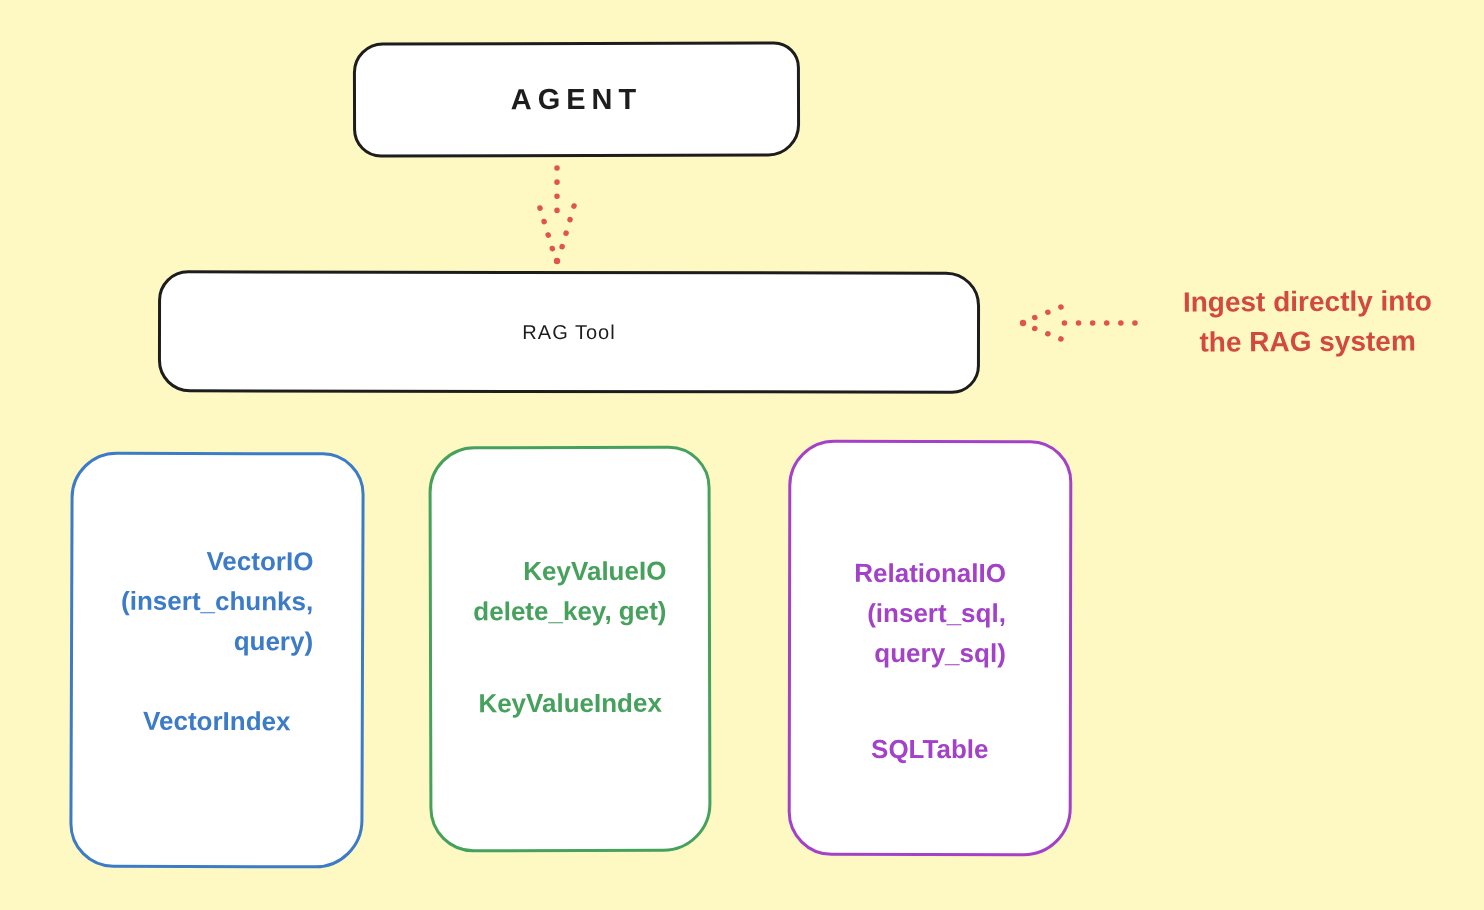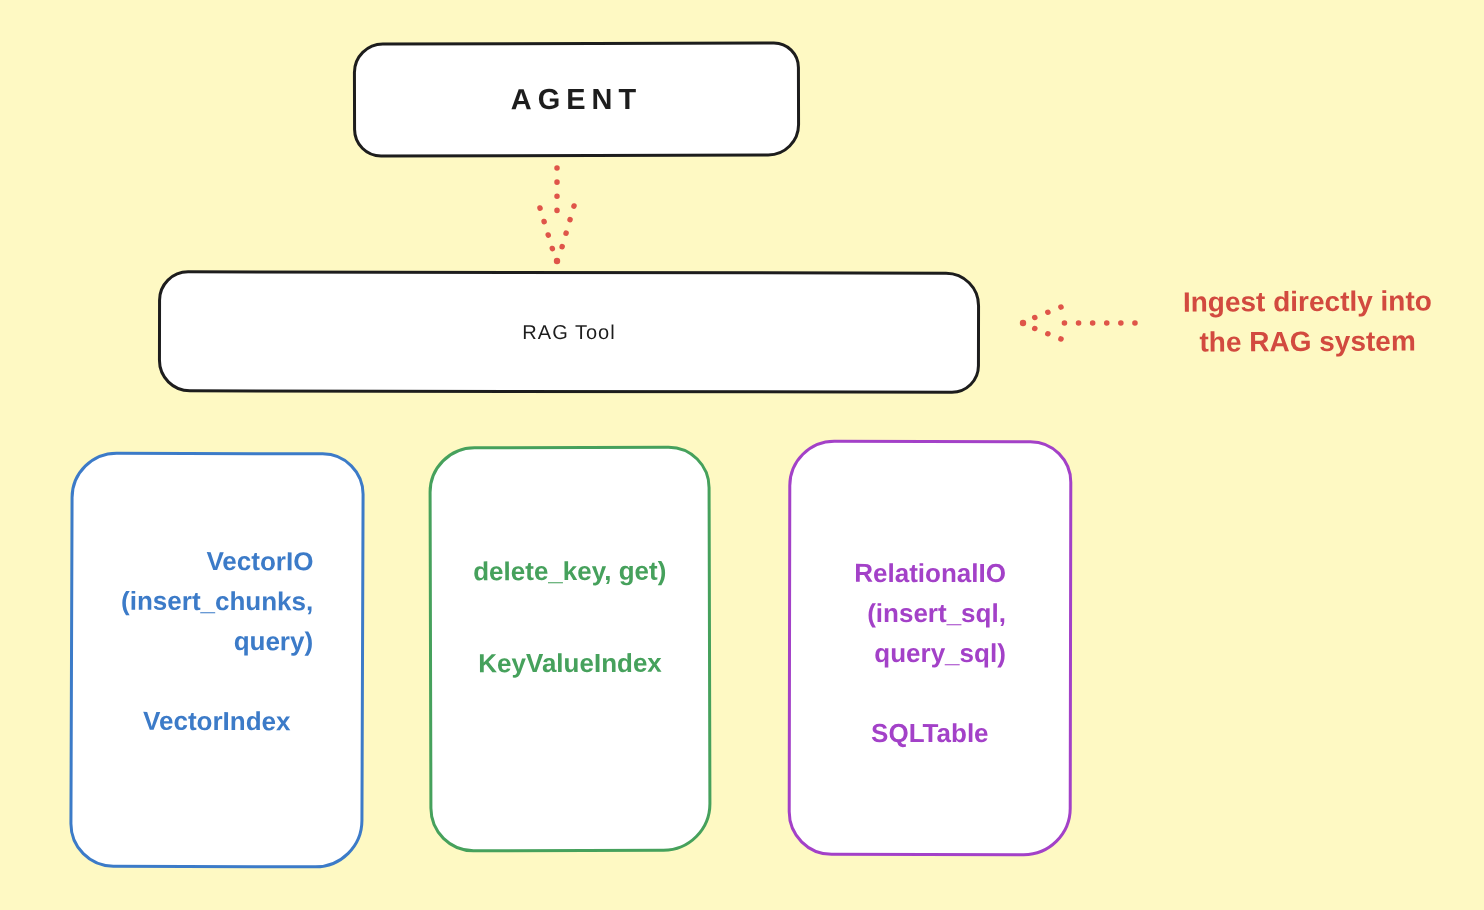--- a/index.html
+++ b/index.html
@@ -86,21 +86,21 @@
   .keyvalue-box .methods, .keyvalue-box .index-label { color: #46a15c; }
   .keyvalue-box .index-label { margin-top: 52px; }
 
   .relational-box {
     left: 788px; top: 440px; width: 284px; height: 416px;
     border: 3.5px solid #a341c8;
     padding-top: 110px;
     transform: rotate(0.1deg);
   }
   .relational-box .methods, .relational-box .index-label { color: #a341c8; }
-  .relational-box .index-label { margin-top: 40px; }
+  .relational-box .index-label { margin-top: 56px; }
 
   
   .annotation {
     position: absolute;
     left: 1140px; top: 282px; width: 335px;
     text-align: center;
     color: #d24a3f;
     font-size: 28px;
     line-height: 40px;
     font-weight: 600;
@@ -156,20 +156,21 @@
     <div class="methods">
       <div>VectorIO</div>
       <div>(insert_chunks,</div>
       <div>query)</div>
     </div>
     <div class="index-label">VectorIndex</div>
   </div>
 
   <div class="box backend keyvalue-box">
     <div class="methods">
+      <div>KeyValueIO</div>
       <div>delete_key, get)</div>
     </div>
     <div class="index-label">KeyValueIndex</div>
   </div>
 
   <div class="box backend relational-box">
     <div class="methods">
       <div>RelationalIO</div>
       <div>(insert_sql,</div>
       <div>query_sql)</div>

